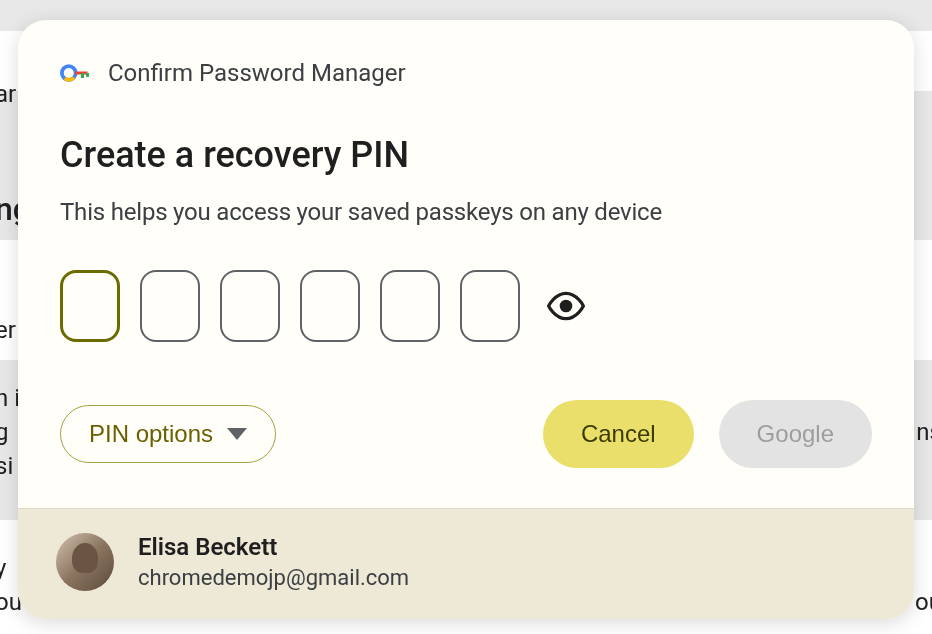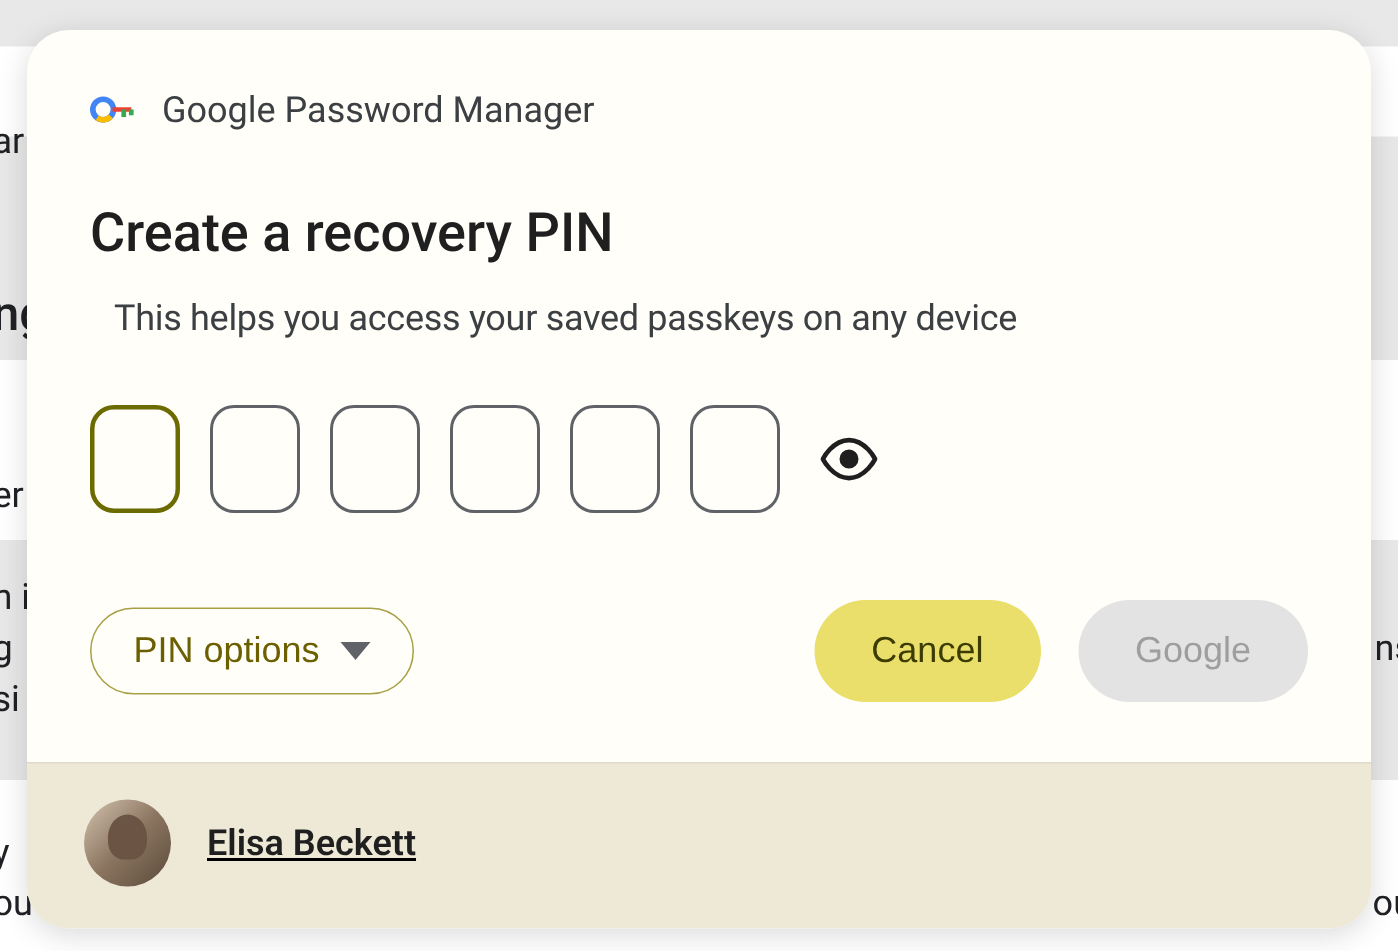--- a/index.html
+++ b/index.html
@@ -95,21 +95,20 @@
       color: #1f1f1f;
       margin-bottom: 22px;
       margin-top: 32px;
     }
     .subtitle {
       font-size: 24px;
       color: #3c4043;
       font-weight: 400;
       margin-bottom: 44px;
       letter-spacing: -0.2px;
-      margin-left: 16px;
     }
     .pin-row {
       display: flex;
       align-items: center;
       gap: 20px;
       margin-bottom: 58px;
     }
     .pin-box {
       width: 60px;
       height: 72px;
@@ -178,24 +177,22 @@
     }
     .btn.confirm {
       background: #e3e3e3;
       color: #9e9e9e;
       cursor: not-allowed;
     }
     .footer {
       background: #eee8d6;
       padding: 24px 38px 28px 38px;
       display: flex;
-      align-items: center;
       gap: 24px;
       border-top: 1px solid #e0dbc8;
-      text-decoration: underline;
     }
     .avatar {
       width: 58px;
       height: 58px;
       border-radius: 50%;
       background: linear-gradient(135deg, #d4c4b0 0%, #8b7560 50%, #5a4a3a 100%);
       position: relative;
       overflow: hidden;
     }
     .avatar::after {
@@ -244,21 +241,21 @@
   <div class="dialog-body">
     <div class="header">
       <div class="gpm-icon">
         <svg viewBox="0 0 24 24">
           <circle cx="7" cy="12" r="5.5" fill="none" stroke="#4285F4" stroke-width="3"></circle>
           <circle cx="7" cy="12" r="5.5" fill="none" stroke="#FBBC04" stroke-width="3" stroke-dasharray="8 28" stroke-dashoffset="-4"></circle>
           <path d="M12 12 L22 12" stroke="#EA4335" stroke-width="2.5"></path>
           <path d="M18 12 L18 16 M22 12 L22 15" stroke="#34A853" stroke-width="2.5"></path>
         </svg>
       </div>
-      <div class="header-title">Google Password Manager</div>
+      <div class="header-title">Confirm Password Manager</div>
     </div>
 
     <h1 class="main-title">Create a recovery PIN</h1>
     <p class="subtitle">This helps you access your saved passkeys on any device</p>
 
     <div class="pin-row">
       <input class="pin-box focused" maxlength="1" type="text" style="">
       <input class="pin-box" maxlength="1" type="text" style="">
       <input class="pin-box" maxlength="1" type="text" style="">
       <input class="pin-box" maxlength="1" type="text" style="">
@@ -281,15 +278,16 @@
         <button class="btn cancel">Cancel</button>
         <button class="btn confirm" disabled="">Google</button>
       </div>
     </div>
   </div>
 
   <div class="footer">
     <div class="avatar"></div>
     <div class="user-info">
       <div class="user-name">Elisa Beckett</div>
+      <div class="user-email">chromedemojp@gmail.com</div>
     </div>
   </div>
 </div>
 
 </body></html>

